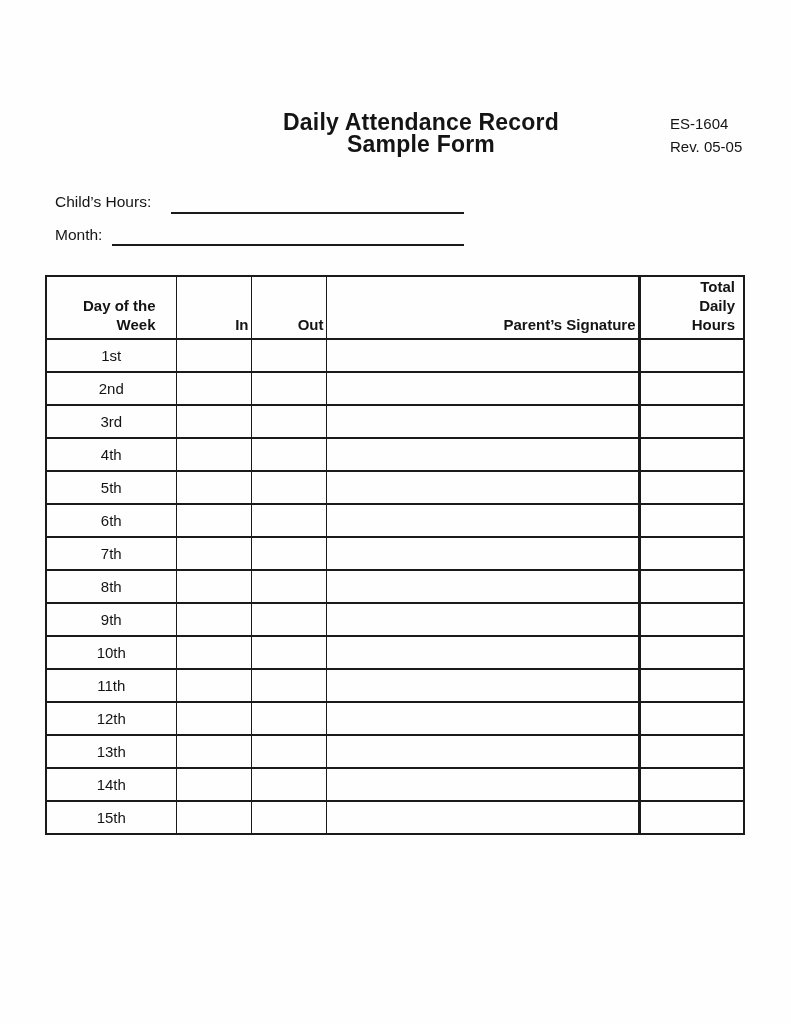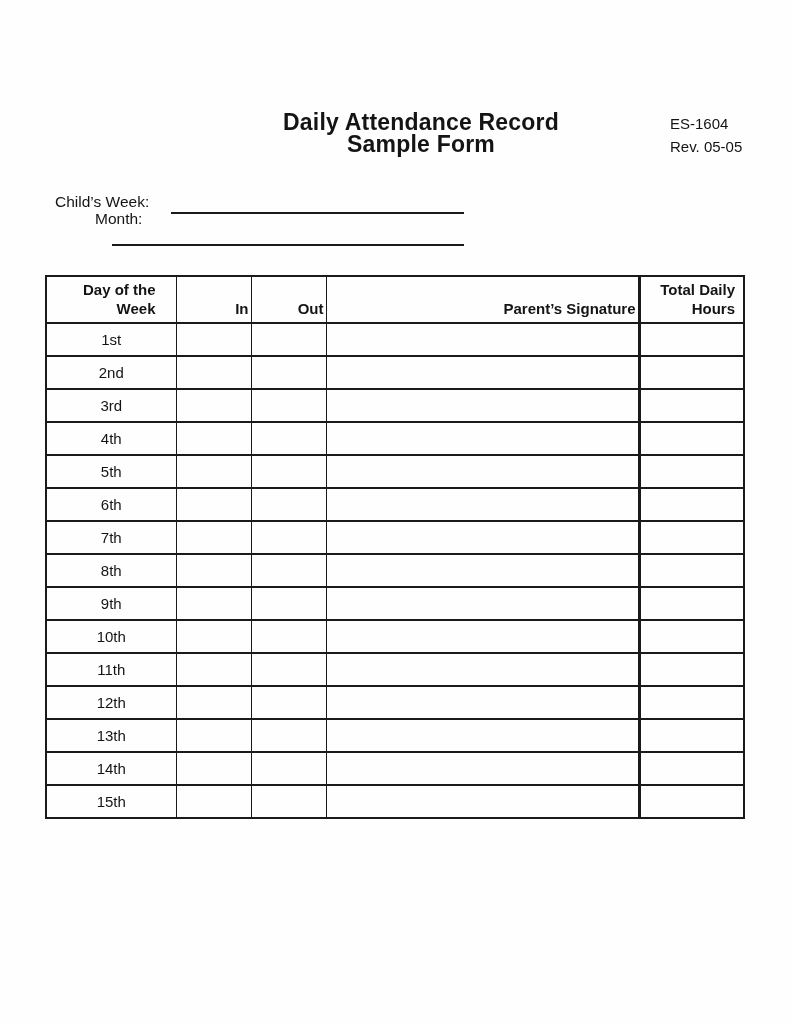--- a/index.html
+++ b/index.html
@@ -38,21 +38,21 @@
     font-size: 15px;
     line-height: 23px;
   }
 
   
   .field-label {
     position: absolute;
     font-size: 15.5px;
   }
   .lbl-child { top: 193px; left: 55px; }
-  .lbl-month { top: 210px; left: 55px; margin-left: 40px; }
+  .lbl-month { top: 226px; left: 55px; }
 
   .fill-line {
     position: absolute;
     border-bottom: 2px solid #1a1a1a;
     height: 18px;
     font-size: 15px;
   }
   .line-child { top: 196px; left: 171px; width: 293px; }
   .line-month { top: 228px; left: 112px; width: 352px; }
 
@@ -86,21 +86,21 @@
   .attendance thead tr { height: 47px; }
   .attendance thead th {
     vertical-align: bottom;
     font-size: 15px;
     font-weight: bold;
     line-height: 19px;
     padding: 0 2px 4px 2px;
     text-align: right;
   }
   .attendance thead th.c0 { padding-left: 20px; padding-right: 20px; }
-  .attendance thead th.c4 { padding-left: 8px;  padding-right: 8px; }
+  .attendance thead th.c4 { padding-left: 24px;  padding-right: 8px; }
 
   .attendance tbody tr { height: 33px; }
   .attendance tbody td {
     font-size: 15px;
     vertical-align: middle;
   }
   .attendance tbody td.c0 { font-weight: normal; }
 </style>
 </head>
 <body>
@@ -108,21 +108,21 @@
 <div class="title-block">
   <div>Daily Attendance Record</div>
   <div>Sample Form</div>
 </div>
 
 <div class="form-meta">
   <div>ES-1604</div>
   <div>Rev. 05-05</div>
 </div>
 
-<div class="field-label lbl-child">Child’s Week:</div>
+<div class="field-label lbl-child">Child’s Hours:</div>
 <div class="fill-line line-child"></div>
 
 <div class="field-label lbl-month">Month:</div>
 <div class="fill-line line-month"></div>
 
 <table class="attendance">
   <colgroup>
     <col class="c0">
       <col class="c1">
       <col class="c2">

